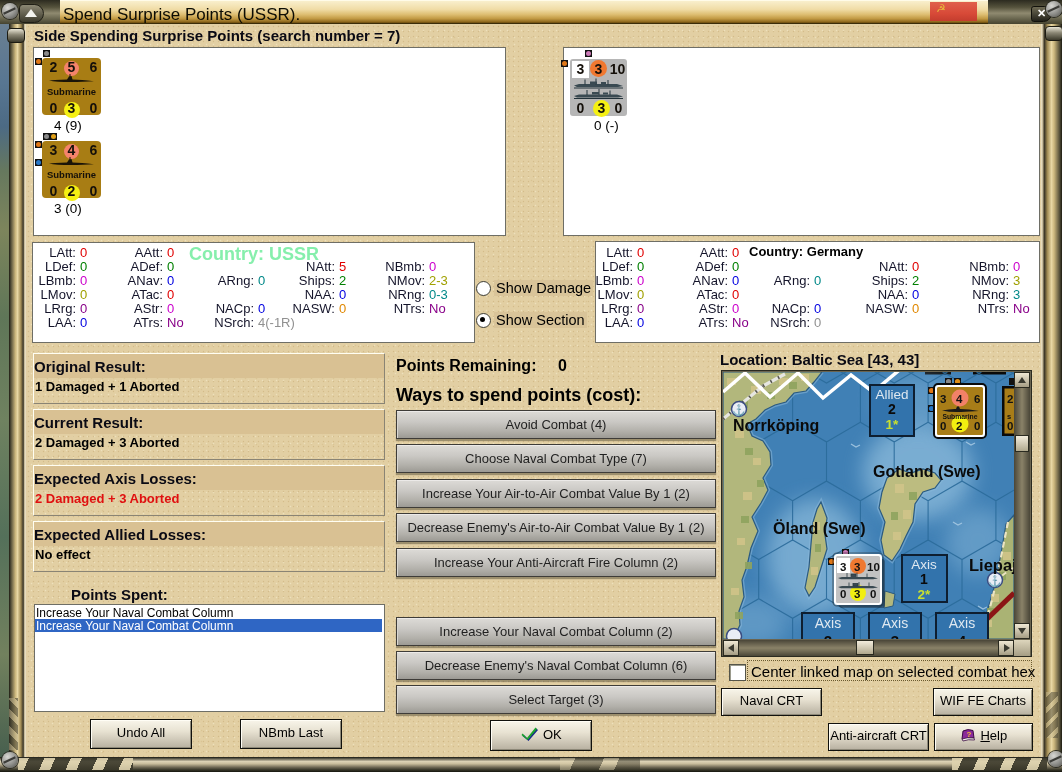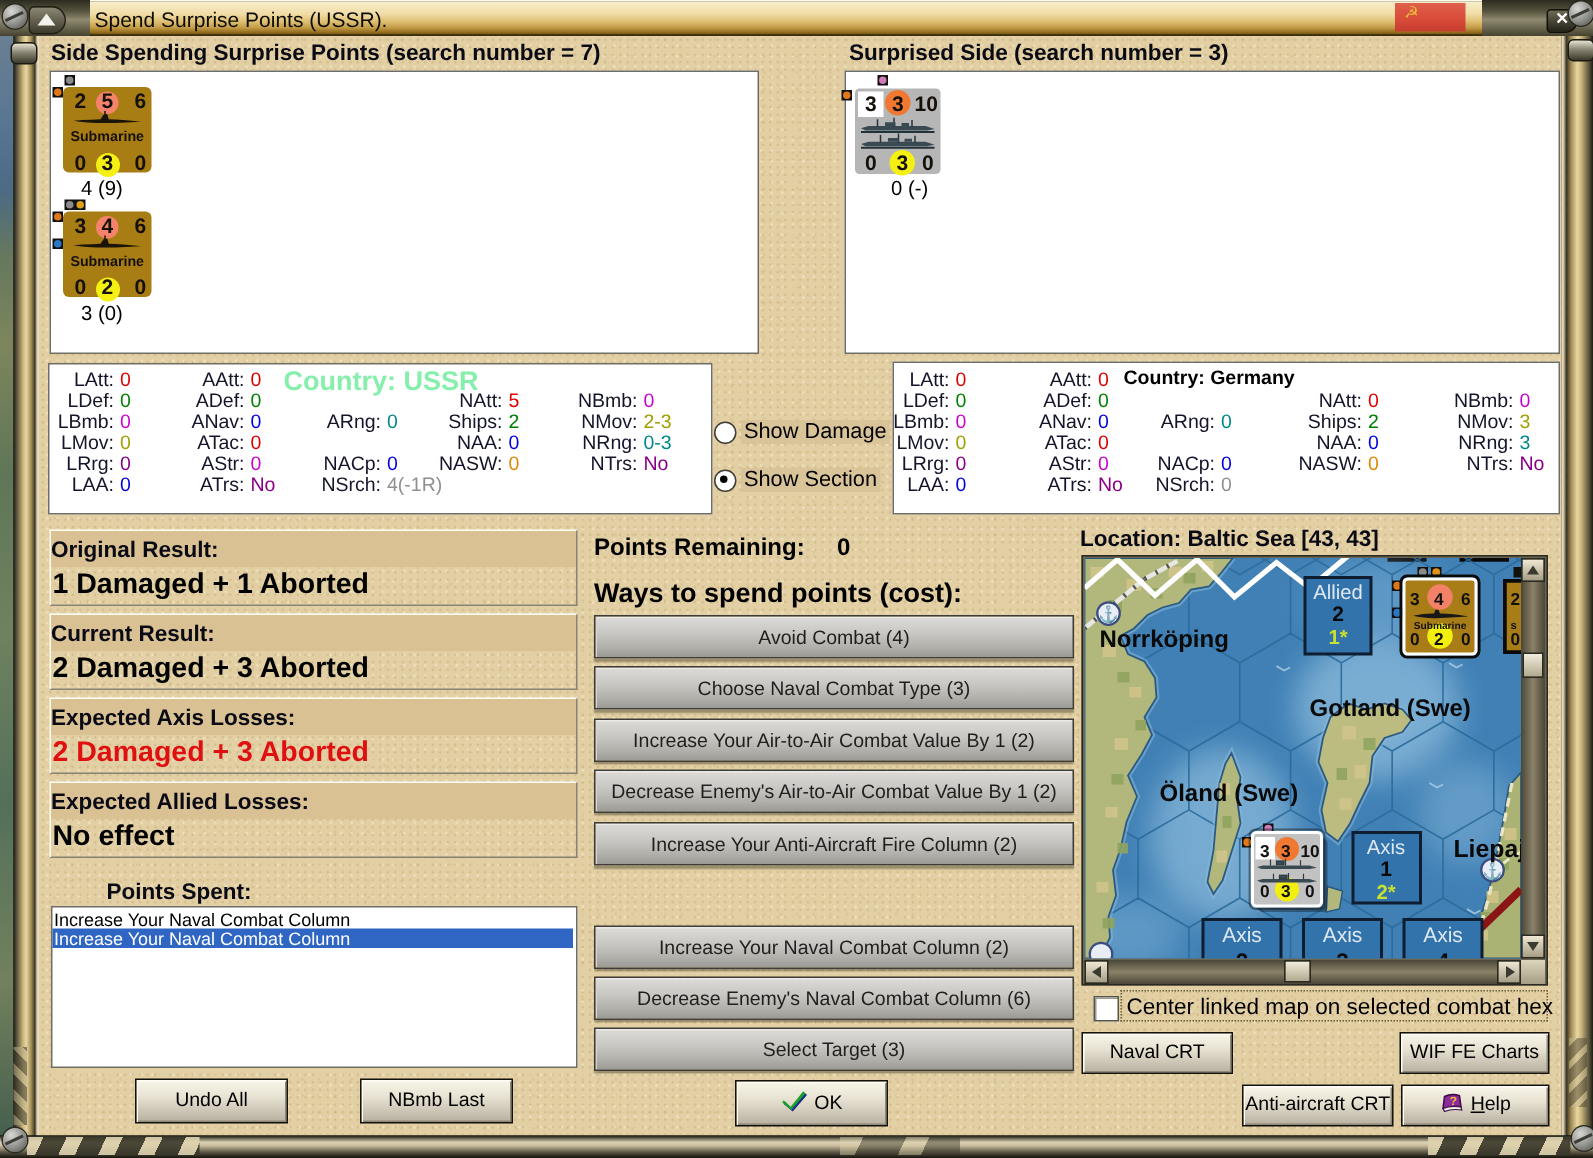--- a/index.html
+++ b/index.html
@@ -14,62 +14,61 @@
 .wpanel{background:#fff;border:1px solid #6e6e66;}
 
 .btn{background:linear-gradient(#f8f5ea 0%,#e8e2d2 40%,#b7b0a0 100%);border:1px solid #11110d;
 box-shadow:inset 1px 1px 0 #fffdf5, inset -1px -1px 0 #8d8878;
 color:#000;text-align:center;font-size:13px;}
 
 .gbtn{background:linear-gradient(#dddbd7 0%,#cac8c4 40%,#b2b0aa 75%,#9c9a94 100%);border:1px solid #3e3c38;
 box-shadow:inset 0 1px 0 #eceae8, inset 1px 0 0 #d8d6d2, 0 2px 1px rgba(70,64,44,.45);
 color:#1f1f1f;text-align:center;font-size:13px;line-height:27px;height:29px;left:396px;width:320px;box-sizing:border-box;}
 .hdr{font-weight:bold;font-size:15px;color:#0a0a14;}
-.val{font-weight:bold;font-size:19px;color:#000;}
+.val{font-weight:bold;font-size:13px;color:#000;}
 
 .grp{border-top:1px solid #fffef2;border-left:1px solid #fffef2;border-bottom:1px solid #8a8474;border-right:1px solid #8a8474;}
 .grp .band{position:absolute;left:0;top:0;right:0;height:24px;background:#d9c193;}
 .rlabel{position:absolute;font-size:13px;color:#14142a;text-align:right;}
 .rval{position:absolute;font-size:13px;}
 
 .screw{position:absolute;width:16px;height:16px;border-radius:50%;
 background:radial-gradient(circle at 35% 30%,#d8d8d4,#8f8f8b 55%,#4a4a46 100%);
 box-shadow:0 0 0 1px #2a2a22;}
 .screw:before{content:"";position:absolute;left:1px;top:7px;width:13px;height:2px;background:#3c3c38;transform:rotate(-25deg);}
 </style>
 </head>
 <body>
 <div id="scene">
 
 <div class="abs" style="left:0;top:24;width:9px;height:733px;background:linear-gradient(#6a7f92 0%,#587692 8%,#4c6a84 14%,#66785e 20%,#7d855c 28%,#5f7658 40%,#6f8260 54%,#54705a 70%,#72815e 86%,#475f4e 100%);top:24px;"></div>
 
 <div class="abs" style="left:0;top:0;width:1062px;height:24px;background:linear-gradient(#2c2b20,#55523c 30%,#8f8a70 55%,#45432f);"></div>
 <div class="abs" style="left:60px;top:0;width:928px;height:24px;background:linear-gradient(#f9efcc 0%,#f0dca6 38%,#ddbd70 62%,#c29a44 80%,#8a6418 96%,#5e430e 100%);border-top:1px solid #fffbe8;border-bottom:1px solid #3a2c08;box-sizing:border-box;"></div>
-<div class="abs" style="left:63px;top:5px;font-size:14px;color:#0c0c04;">Spend Surprise Points (USSR).</div>
+<div class="abs" style="left:63px;top:5px;font-size:17px;color:#0c0c04;">Spend Surprise Points (USSR).</div>
 
 <div class="abs" style="left:930px;top:2px;width:47px;height:19px;background:linear-gradient(#e0604c,#d84a38 60%,#c43d2e);"></div>
 <div class="abs" style="left:936px;top:2px;width:12px;height:12px;color:#e8b83a;font-size:11px;">☭</div>
 
 <div class="screw" style="left:2px;top:3px;"></div>
 <div class="abs" style="left:19px;top:4px;width:23px;height:17px;background:linear-gradient(#8c8874,#3c3a2c);border-radius:4px 10px 10px 4px;border:1px solid #201f16;"></div>
 <div class="abs" style="left:25px;top:9px;width:0;height:0;border-left:6px solid transparent;border-right:6px solid transparent;border-bottom:8px solid #f3f3ee;"></div>
 
 <div class="abs" style="left:1031px;top:6px;width:19px;height:14px;background:linear-gradient(#6e6a54,#23221a);border-radius:3px 8px 9px 3px;border:1px solid #12110b;color:#fff;font-weight:bold;font-size:11px;text-align:center;line-height:13px;">✕</div>
 <div class="screw" style="left:1046px;top:1px;"></div>
 
 <div class="abs" style="left:9px;top:24px;width:17px;height:733px;background:linear-gradient(90deg,#1c1b12 0%,#57513a 12%,#cdb87e 38%,#e8d7a4 50%,#a08a52 70%,#3a3526 84%,#d8cba8 92%,#efe6cc 100%);"></div>
 <div class="abs" style="left:1041px;top:24px;width:21px;height:733px;background:linear-gradient(90deg,#efe6cc 0%,#d8cba8 6%,#3a3526 16%,#a08a52 30%,#e8d7a4 50%,#cdb87e 62%,#57513a 88%,#1c1b12 100%);"></div>
 
 <div class="abs" style="left:7px;top:28px;width:16px;height:13px;background:linear-gradient(#e8e4d4,#8a8674 45%,#3c3a2c);border-radius:4px;border:1px solid #1c1b12;"></div>
 <div class="abs" style="left:1045px;top:26px;width:16px;height:13px;background:linear-gradient(#e8e4d4,#8a8674 45%,#3c3a2c);border-radius:4px;border:1px solid #1c1b12;"></div>
 
 <div class="abs tan" style="left:26px;top:24px;width:1015px;height:733px;"></div>
 
 <div class="abs hdr" style="left:34px;top:27px;">Side Spending Surprise Points (search number = 7)</div>
-<div class="abs hdr" style="left:566px;top:27px;">Surprised Side (search number = 3)</div>
 
 <div class="abs wpanel" style="left:33px;top:47px;width:471px;height:187px;"></div>
 <div class="abs wpanel" style="left:563px;top:47px;width:475px;height:187px;"></div>
 
 <div class="abs wpanel" style="left:32px;top:242px;width:441px;height:99px;"></div>
 <div class="abs wpanel" style="left:595px;top:241px;width:443px;height:100px;"></div>
 
 <div class="abs" style="left:43px;top:50px;width:7px;height:7px;background:#111;"></div>
     <div class="abs" style="left:44px;top:51px;width:5px;height:5px;border-radius:50%;background:#8a8a8a;"></div>
 <div class="abs" style="left:35px;top:58px;width:7px;height:7px;background:#111;"></div>
@@ -281,21 +280,21 @@
 <div class="abs" style="left:36px;top:619px;font-size:12px;color:#fff;">Increase Your Naval Combat Column</div>
 
 <div class="abs btn" style="left:90px;top:719px;width:100px;height:28px;line-height:26px;font-size:13px;">Undo All</div>
 <div class="abs btn" style="left:240px;top:719px;width:100px;height:28px;line-height:26px;font-size:13px;">NBmb Last</div>
 
 <div class="abs" style="left:396px;top:357px;font-weight:bold;font-size:16px;color:#000;">Points Remaining:</div>
 <div class="abs" style="left:558px;top:357px;font-weight:bold;font-size:16px;color:#000;">0</div>
 <div class="abs" style="left:396px;top:385px;font-weight:bold;font-size:18px;color:#000;">Ways to spend points (cost):</div>
 
 <div class="abs gbtn" style="top:410px;">Avoid Combat (4)</div>
-<div class="abs gbtn" style="top:444px;">Choose Naval Combat Type (3)</div>
+<div class="abs gbtn" style="top:444px;">Choose Naval Combat Type (7)</div>
 <div class="abs gbtn" style="top:479px;">Increase Your Air-to-Air Combat Value By 1 (2)</div>
 <div class="abs gbtn" style="top:513px;">Decrease Enemy's Air-to-Air Combat Value By 1 (2)</div>
 <div class="abs gbtn" style="top:548px;">Increase Your Anti-Aircraft Fire Column (2)</div>
 <div class="abs gbtn" style="top:617px;">Increase Your Naval Combat Column (2)</div>
 <div class="abs gbtn" style="top:651px;">Decrease Enemy's Naval Combat Column (6)</div>
 <div class="abs gbtn" style="top:685px;">Select Target (3)</div>
 
 <div class="abs btn" style="left:490px;top:720px;width:100px;height:29px;line-height:27px;">
 <svg width="19" height="16" viewBox="0 0 19 16" style="vertical-align:-3px;">
         <path d="M3.5 8.5 L8 13 L16.5 2.5 L18 4 L8.5 15 L2.5 10 Z" fill="#1a2a8a"></path>

